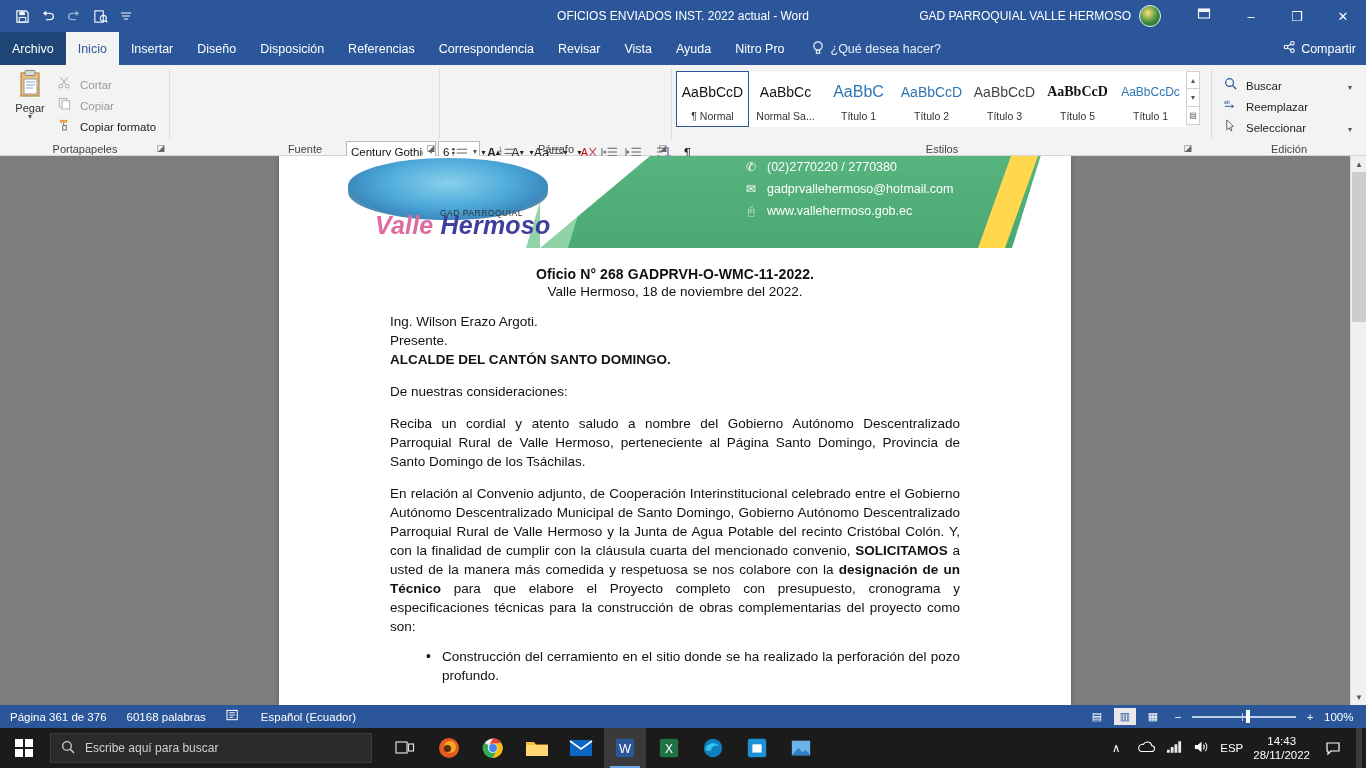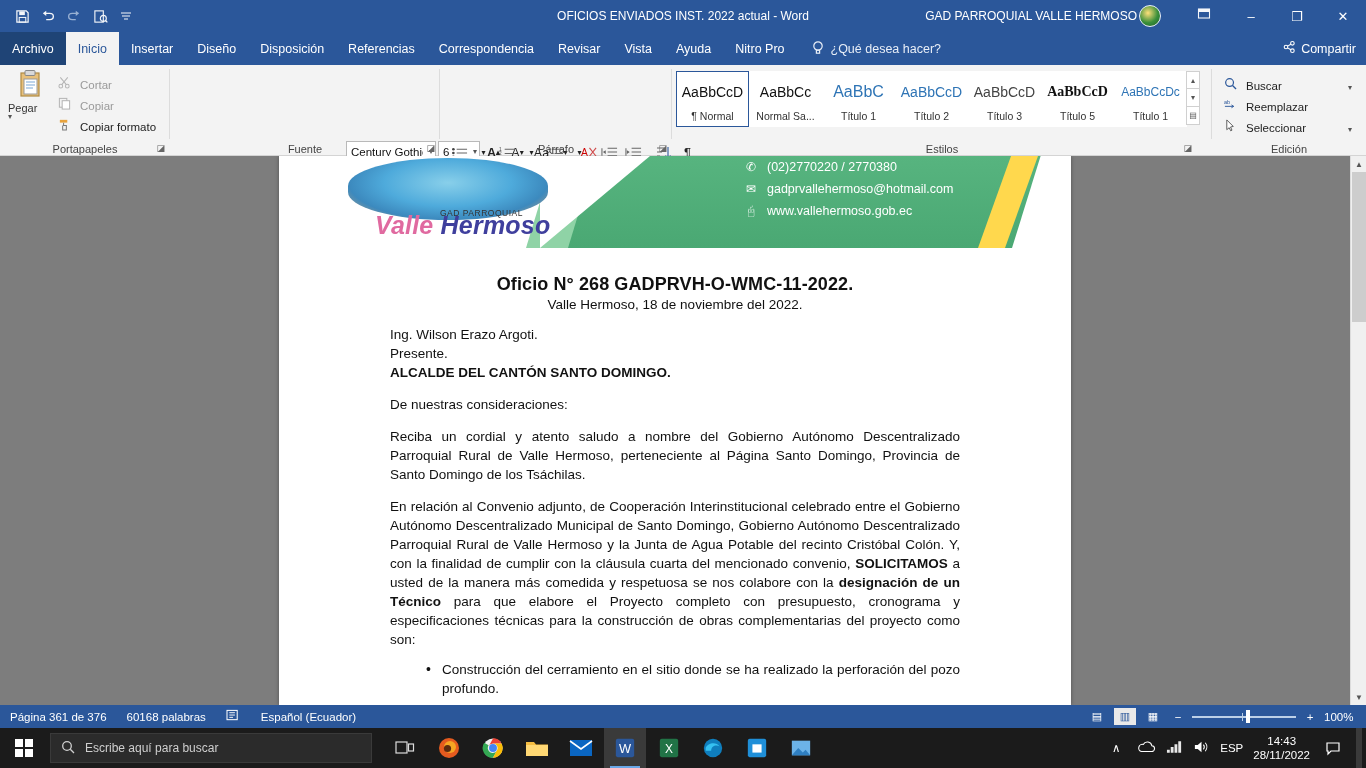--- a/index.html
+++ b/index.html
@@ -23,21 +23,21 @@
     width: 24px; height: 24px; display: flex; align-items: center; justify-content: center;
     color: #fff; font-size: 13px; opacity: .95;
   }
   .qat-btn svg { display: block; }
   .title-text {
     position: absolute; left: 0; right: 0; text-align: center;
     font-size: 12px; color: #fff; pointer-events: none;
   }
   .acct {
     position: absolute; right: 205px; top: 0; height: 32px;
-    display: flex; align-items: center; gap: 2px; font-size: 12px; color: #fff;
+    display: flex; align-items: center; gap: 8px; font-size: 12px; color: #fff;
   }
   .acct-pic {
     width: 22px; height: 22px; border-radius: 50%;
     background: radial-gradient(circle at 40% 35%, #ffe07a 0%, #3a8f3a 55%, #1e5f2a 100%);
     border: 1px solid #e8eef7;
   }
   .wincontrols {
     position: absolute; right: 0; top: 0; height: 32px; display: flex;
   }
   .wincontrols div {
@@ -80,21 +80,21 @@
   .group-sep {
     position: absolute; top: 4px; width: 1px; height: 70px; background: #dcdcdc;
   }
   .dlg {
     position: absolute; bottom: 2px; right: 3px; width: 12px; height: 12px;
     color: #666; font-size: 9px; line-height: 12px; text-align: center;
   }
 
   
   .paste-btn {
-    position: absolute; left: 8px; top: 4px; width: 44px; text-align: left;
+    position: absolute; left: 8px; top: 4px; width: 44px; text-align: center;
     font-size: 11px; color: #333;
   }
   .paste-ico {
     width: 30px; height: 32px; margin: 0 auto 1px; position: relative;
   }
   .clip-item {
     display: flex; align-items: flex-end; gap: 9px; font-size: 11.5px; color: #9a9a9a;
     height: 21px; padding-left: 2px;
   }
   .clip-item.enabled { color: #222; }
@@ -177,21 +177,21 @@
     position: absolute; left: 456px; top: 0px; color: #fff; font-size: 12.5px;
   }
   .lh-contact div { display: flex; align-items: center; gap: 9px; height: 22px; }
   .lh-ico { width: 14px; text-align: center; font-size: 12px; }
 
   .doc-body {
     position: absolute; left: 0; top: 92px; width: 792px;
     padding: 0 111px 0 111px; color: #111;
   }
   .oficio-line {
-    text-align: center; font-weight: bold; font-size: 18px; margin-top: 26px;
+    text-align: center; font-weight: bold; font-size: 14px; margin-top: 18px;
     letter-spacing: .1px;
   }
   .fecha-line { text-align: center; font-size: 13.5px; margin-top: 2px; }
   .p { font-size: 13.5px; line-height: 19px; margin-top: 0; }
   .p.just { text-align: justify; }
   .gap { height: 13px; }
   .bullet-wrap { padding-left: 52px; margin-top: 11px; }
   .bullet { position: relative; font-size: 13.5px; line-height: 19px; text-align: justify; }
   .bullet::before {
     content: "\2022"; position: absolute; left: -16px; top: 0; font-size: 14px;

